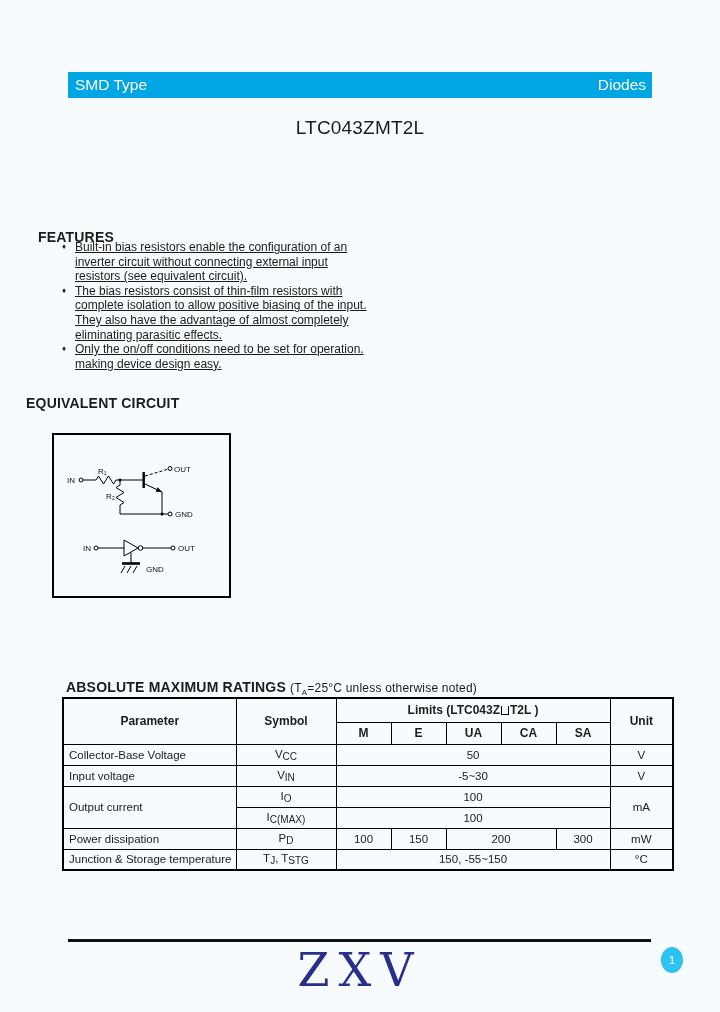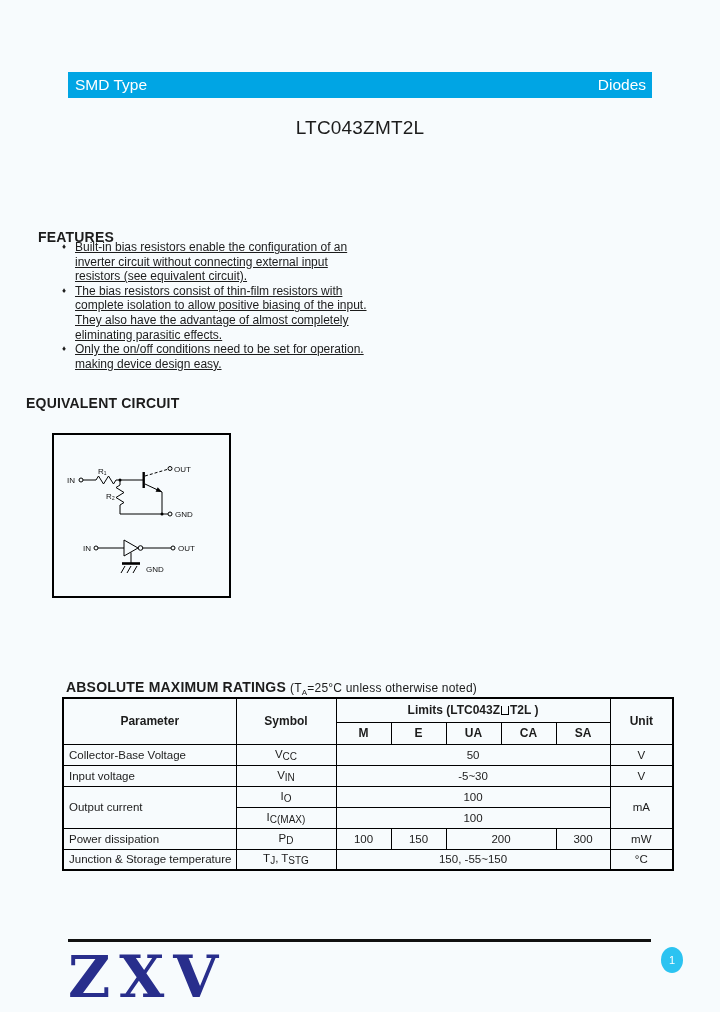--- a/index.html
+++ b/index.html
@@ -44,22 +44,22 @@
   .ratings tr.hrow1 th{height:24px;}
   .ratings tr.hrow2 th{height:22px;}
   .ratings td.param{text-align:left; padding-left:5px;}
   .ratings{border:2px solid #000;padding-left:41px;}
   .blank-box{display:inline-block; width:8px; height:9px; border:1px solid #000;
        border-top:none; margin:0 1px; vertical-align:-1px;}
   .sym sub{font-size:10px; vertical-align:-2px; letter-spacing:0;}
 
   
   .foot-rule{position:absolute; left:68px; top:939px; width:583px; height:3px; background:#111;}
-  .logo{position:absolute; left:68px; top:943px; width:584px; 
-       font-family:"DejaVu Serif", serif; font-weight:bold; font-size:58px;
+  .logo{position:absolute; left:68px; top:943px; width:584px; text-align:center;
+       font-family:"DejaVu Serif", serif; font-weight:normal; font-size:46px;
        letter-spacing:9px; color:var(--logo);}
   .page-badge{position:absolute; left:661px; top:947px; width:22px; height:26px;
        border-radius:50%; background:var(--badge); color:#fff; font-size:11px;
        display:flex; align-items:center; justify-content:center;}
 </style>
 </head>
 <body>
 
 <div class="page">
 

